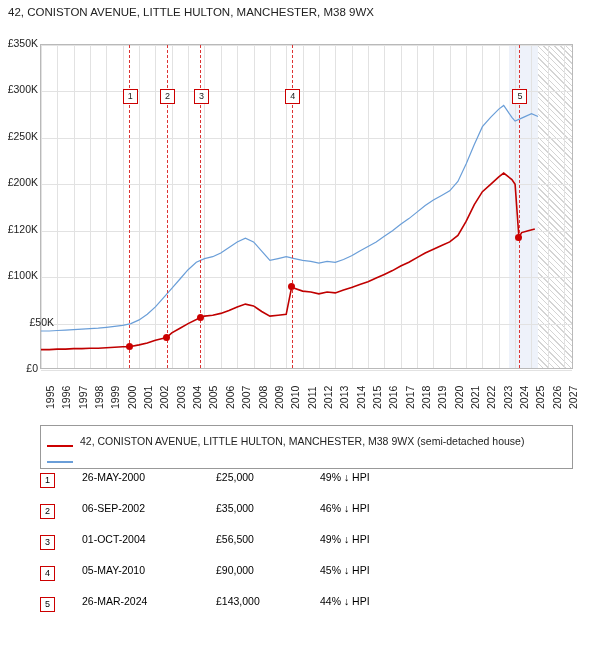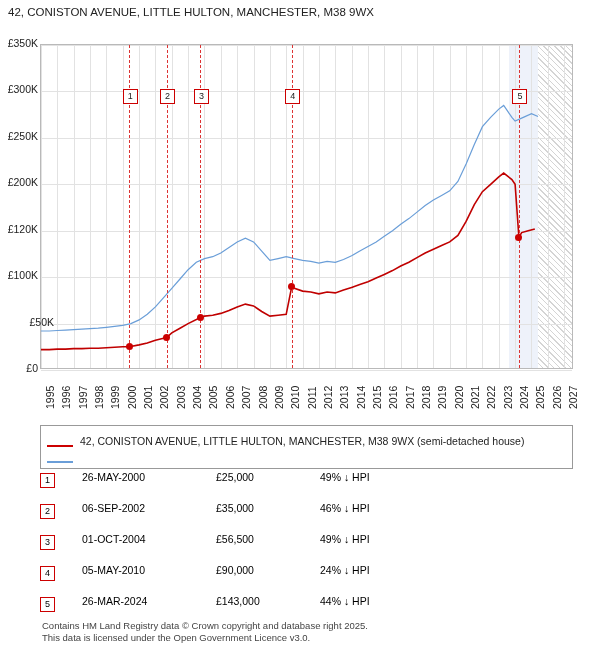--- a/index.html
+++ b/index.html
@@ -189,28 +189,24 @@
     <div class="trow">
       <span class="tnum">3</span>
       <span class="tdate">01-OCT-2004</span>
       <span class="tprice">£56,500</span>
       <span class="thpi">49% ↓ HPI</span>
     </div>
     <div class="trow">
       <span class="tnum">4</span>
       <span class="tdate">05-MAY-2010</span>
       <span class="tprice">£90,000</span>
-      <span class="thpi">24% ↓ HPI</span>
+      <span class="thpi">45% ↓ HPI</span>
     </div>
     <div class="trow">
       <span class="tnum">5</span>
       <span class="tdate">26-MAR-2024</span>
       <span class="tprice">£143,000</span>
       <span class="thpi">44% ↓ HPI</span>
     </div>
   </div>
 
-  <div id="footer">
-    <div>Contains HM Land Registry data © Crown copyright and database right 2025.</div>
-    <div>This data is licensed under the Open Government Licence v3.0.</div>
-  </div>
 
 </div>
 
 </body></html>

